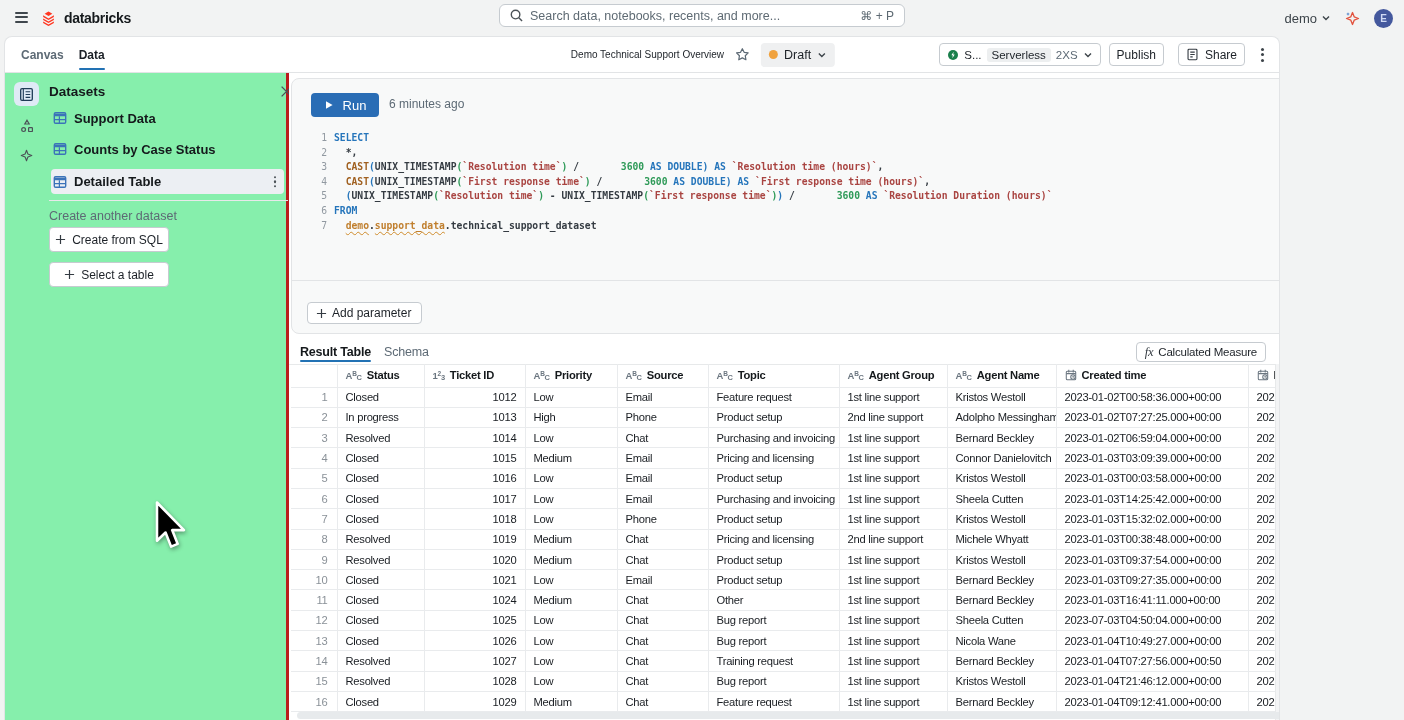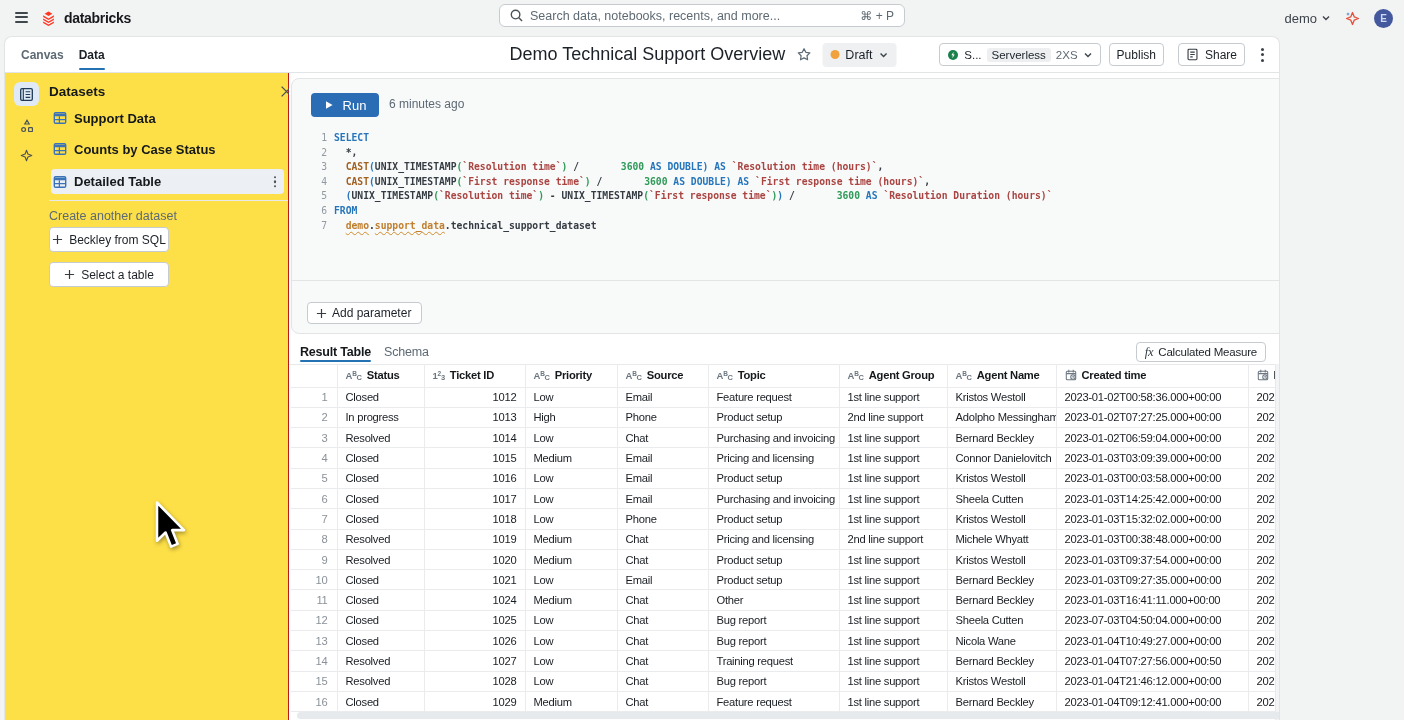--- a/index.html
+++ b/index.html
@@ -21,39 +21,39 @@
 .avatar { width:19px; height:19px; border-radius:50%; background:#44589d; color:#cfd9f3; font-size:10px; font-weight:bold; display:flex; align-items:center; justify-content:center; }
 
 
 .card { position:absolute; left:4px; top:36px; width:1276px; height:684px; background:#fff; border:1px solid #e2e4e6; border-bottom:none; border-radius:8px 8px 0 0; overflow:hidden; }
 .card-header { position:relative; height:36px; border-bottom:1px solid #e2e4e6; }
 .mode-tabs { position:absolute; left:16px; top:0; height:35px; display:flex; gap:15px; }
 .mode-tab { position:relative; display:flex; align-items:center; font-size:12px; font-weight:bold; color:#5d6a75; cursor:pointer; }
 .mode-tab.active { color:#1c2127; }
 .mode-tab.active:after { content:""; position:absolute; left:0; right:0; bottom:2px; height:2.5px; background:#2272b4; border-radius:2px; }
 .doc-title-grp { position:absolute; left:698px; top:0; height:35px; transform:translateX(-50%); display:flex; align-items:center; gap:11px; }
-.doc-title { font-size:18px; color:#1c2127; white-space:nowrap; }
+.doc-title { font-size:10px; color:#1c2127; white-space:nowrap; }
 .draft-chip { display:flex; align-items:center; gap:6px; background:#eff0f1; border-radius:4px; height:24px; padding:0 8px; cursor:pointer; }
 .draft-dot { width:9px; height:9px; border-radius:50%; background:#f0a23e; }
 .draft-label { font-size:12.5px; color:#1c2127; }
 .hdr-actions { position:absolute; right:13px; top:0; height:35px; display:flex; align-items:center; }
 .hdr-actions > * + * { margin-left:14px; }
 .compute-pill { margin-right:-6px; }
 .btn { display:flex; align-items:center; justify-content:center; gap:6px; background:#fff; border:1px solid #c6cbd0; border-radius:4px; height:23px; font-size:12px; color:#1c2127; padding:0 7px; cursor:pointer; white-space:nowrap; font-family:inherit; }
 .btn svg { flex:0 0 auto; }
 .compute-pill { display:flex; align-items:center; gap:5px; border:1px solid #c6cbd0; border-radius:4px; height:23px; padding:0 7px; cursor:pointer; }
 .compute-status { font-size:11.5px; color:#1c2127; }
 .compute-type { font-size:11.5px; color:#1c2127; background:#edeff0; border-radius:3px; padding:1px 5px; }
 .compute-size { font-size:11.5px; color:#5d6a75; }
 .kebab { display:flex; flex-direction:column; gap:2.5px; align-items:center; cursor:pointer; padding:2px; }
 .kebab i { width:3px; height:3px; border-radius:50%; background:#3d444a; }
 
 
 .workspace { position:absolute; top:36px; left:0; right:0; bottom:0; }
-.side { position:absolute; left:0; top:0; bottom:0; width:284px; border-right:1px solid #b91c1c; background:#fde047; }
+.side { position:absolute; left:0; top:0; bottom:0; width:284px; border-right:3px solid #b91c1c; background:#86efac; }
 .rail-btn { position:absolute; left:9px; width:25px; height:24px; border-radius:6px; display:flex; align-items:center; justify-content:center; cursor:pointer; }
 .rail-btn.active { background:#dfeaf6; }
 .panel-title { position:absolute; left:44px; top:11px; font-size:13.5px; font-weight:bold; color:#15191c; }
 .panel-close { position:absolute; left:272px; top:9px; width:18px; height:18px; display:flex; align-items:center; justify-content:center; cursor:pointer; }
 .ds-item { position:absolute; left:46px; width:233px; height:26px; display:flex; align-items:center; gap:7px; padding-left:2px; border-radius:4px; cursor:pointer; }
 .ds-item .lbl { font-size:13px; font-weight:bold; color:#15191c; }
 .ds-item.selected { background:#eceff3; }
 .ds-kebab { position:absolute; right:8px; top:50%; transform:translateY(-50%); display:flex; flex-direction:column; gap:2px; }
 .ds-kebab i { width:2.5px; height:2.5px; border-radius:50%; background:#4b5257; }
 .side-div { position:absolute; left:44px; width:239px; top:127px; height:1px; background:#e7e9ea; }
@@ -245,21 +245,21 @@
               <i></i>
               <i></i>
             </span>
       </div>
       <div class="side-div"></div>
       <div class="create-lbl">Create another dataset</div>
       <button class="btn side-btn" style="top:154px">
         <svg width="11" height="11" viewBox="0 0 12 12" fill="none" stroke="#343b42" stroke-width="1.3">
               <path d="M6 1v10M1 6h10"></path>
             </svg>
-        <span>Beckley from SQL</span>
+        <span>Create from SQL</span>
       </button>
       <button class="btn side-btn" style="top:189px">
         <svg width="11" height="11" viewBox="0 0 12 12" fill="none" stroke="#343b42" stroke-width="1.3">
               <path d="M6 1v10M1 6h10"></path>
             </svg>
         <span>Select a table</span>
       </button>
     </div>
     <div class="main">
       <div class="editor-card">

